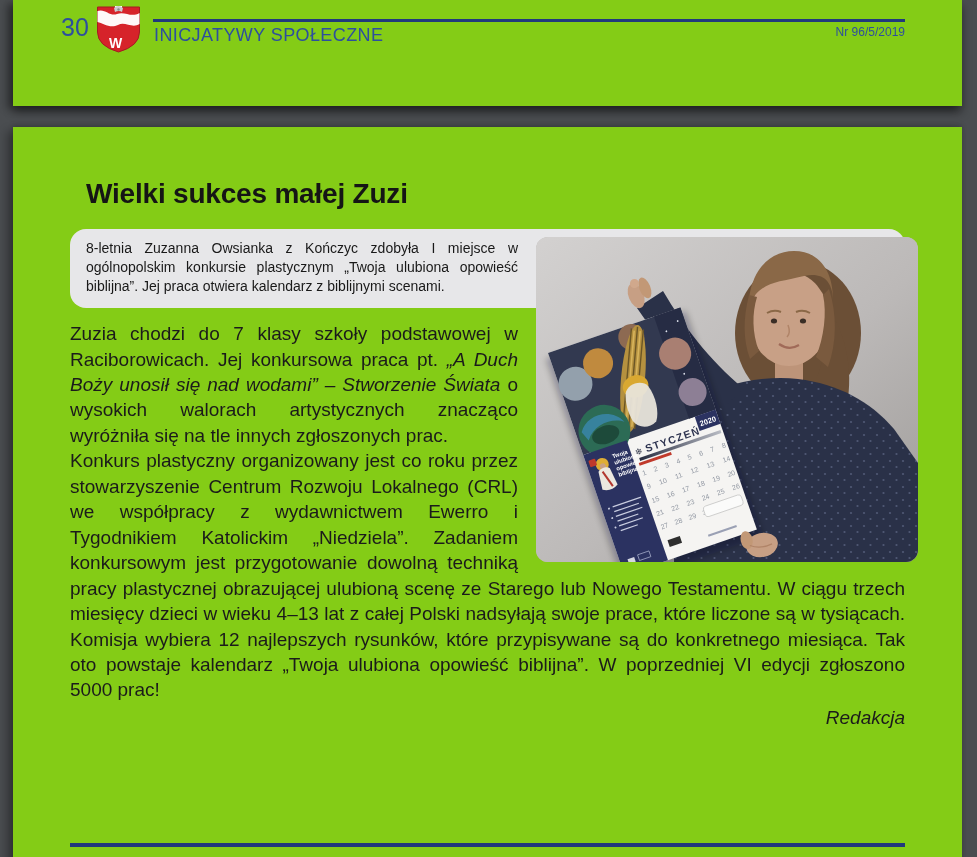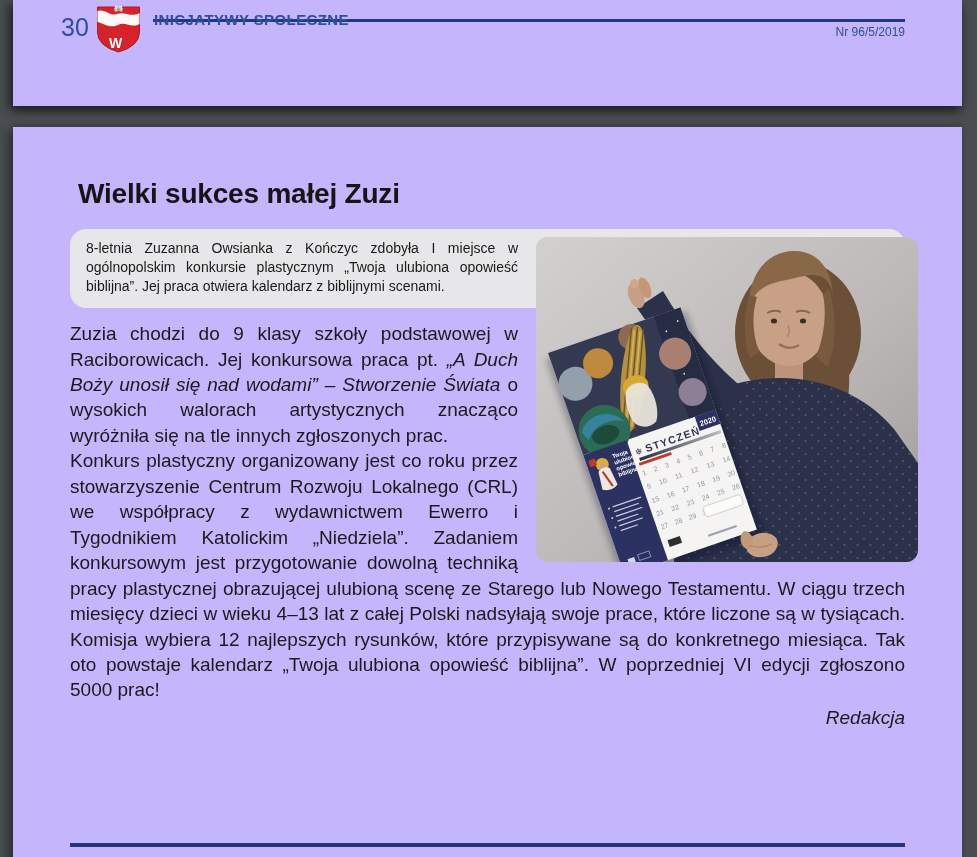--- a/index.html
+++ b/index.html
@@ -1,33 +1,33 @@
 <!DOCTYPE html>
 <html lang="pl"><head>
 <meta charset="utf-8">
 <style>
   html,body{margin:0;padding:0;background:#4a4d50;}
   #stage{position:relative;width:977px;height:857px;background:#4a4d50;overflow:hidden;
          font-family:"Liberation Sans","DejaVu Sans",sans-serif;}
 
   
-  .page{position:absolute;left:13px;width:949px;background:#c4b5fd;}
+  .page{position:absolute;left:13px;width:949px;background:#84cc16;}
   #page-top{top:0;height:106px;box-shadow:-6px 3px 8px rgba(0,0,0,.32),0 6px 9px rgba(0,0,0,.42);}
   #page-main{top:127px;height:760px;box-shadow:-6px 4px 9px rgba(0,0,0,.32),0 -2px 5px rgba(0,0,0,.18);}
 
   
   .pnum{position:absolute;left:48px;top:13px;font-size:25px;color:#2d4f9e;}
   .crest{position:absolute;left:82px;top:5px;width:47px;height:49px;}
   .hrule{position:absolute;left:140px;right:57px;top:19px;height:3px;background:#21397c;}
-  .section-title{position:absolute;left:141px;top:11px;font-size:15px;letter-spacing:.4px;color:#2d4f9e;font-weight:bold;}
+  .section-title{position:absolute;left:141px;top:25px;font-size:18px;letter-spacing:.4px;color:#2d4f9e;}
   .issue{position:absolute;right:57px;top:25px;font-size:12px;color:#2d4f9e;}
 
   
   .content{position:absolute;left:57px;right:57px;top:0;}
-  .title{margin:50px 0 0 8px;font-size:28px;line-height:1.2;font-weight:bold;color:#151515;letter-spacing:-.2px;}
+  .title{margin:50px 0 0 16px;font-size:28px;line-height:1.2;font-weight:bold;color:#151515;letter-spacing:-.2px;}
   .body{margin-top:18px;font-size:19px;line-height:1.34;color:#1b1b1b;text-align:justify;}
   .photo{float:right;width:382px;height:325px;margin:8px -13px 14px 18px;border-radius:12px;
          overflow:hidden;background:#bdbab8;}
   .photo svg{display:block;}
   .lead{background:#e7e7e9;border-radius:16px;padding:10px 16px 12px 16px;margin:0 0 13px 0;
         font-size:14px;line-height:1.37;color:#191919;text-align:justify;}
   .body p{margin:0;}
   .ital{font-style:italic;}
   .subheading{font-weight:bold;margin-top:26px !important;}
   .byline{text-align:right;font-style:italic;margin-top:2px !important;}
@@ -199,21 +199,21 @@
             <g transform="rotate(-12 226 308)">
               <ellipse cx="226" cy="308" rx="16" ry="12" fill="#c79f84"></ellipse>
               <ellipse cx="212" cy="300" rx="6" ry="9" fill="#c29876"></ellipse>
               <path d="M214,306 q10,6 22,3" stroke="#b08468" stroke-width="1.2" fill="none"></path>
             </g>
           </svg>
         </div>
 
         <div class="lead">8-letnia Zuzanna Owsianka z Kończyc zdobyła I miejsce w ogólnopolskim konkursie plastycznym „Twoja ulubiona opowieść biblijna”. Jej praca otwiera kalendarz z biblijnymi scenami.</div>
 
-        <p><span>Zuzia chodzi do 9 klasy szkoły podstawowej w Raciborowicach. Jej konkursowa praca pt. </span><span class="ital">„A Duch Boży unosił się nad wodami” – Stworzenie Świata</span><span> o wysokich walorach artystycznych znacząco wyróżniła się na tle innych zgłoszonych prac.</span></p>
+        <p><span>Zuzia chodzi do 7 klasy szkoły podstawowej w Raciborowicach. Jej konkursowa praca pt. </span><span class="ital">„A Duch Boży unosił się nad wodami” – Stworzenie Świata</span><span> o wysokich walorach artystycznych znacząco wyróżniła się na tle innych zgłoszonych prac.</span></p>
 
         <p>Konkurs plastyczny organizowany jest co roku przez stowarzyszenie Centrum Rozwoju Lokalnego (CRL) we współpracy z wydawnictwem Ewerro i Tygodnikiem Katolickim „Niedziela”. Zadaniem konkursowym jest przygotowanie dowolną techniką pracy plastycznej obrazującej ulubioną scenę ze Starego lub Nowego Testamentu. W ciągu trzech miesięcy dzieci w wieku 4–13 lat z całej Polski nadsyłają swoje prace, które liczone są w tysiącach. Komisja wybiera 12 najlepszych rysunków, które przypisywane są do konkretnego miesiąca. Tak oto powstaje kalendarz „Twoja ulubiona opowieść biblijna”. W poprzedniej VI edycji zgłoszono 5000 prac!</p>
 
 
 
         <p class="byline">Redakcja</p>
       </div>
     </div>
 
     <div class="bottom-rule"></div>

